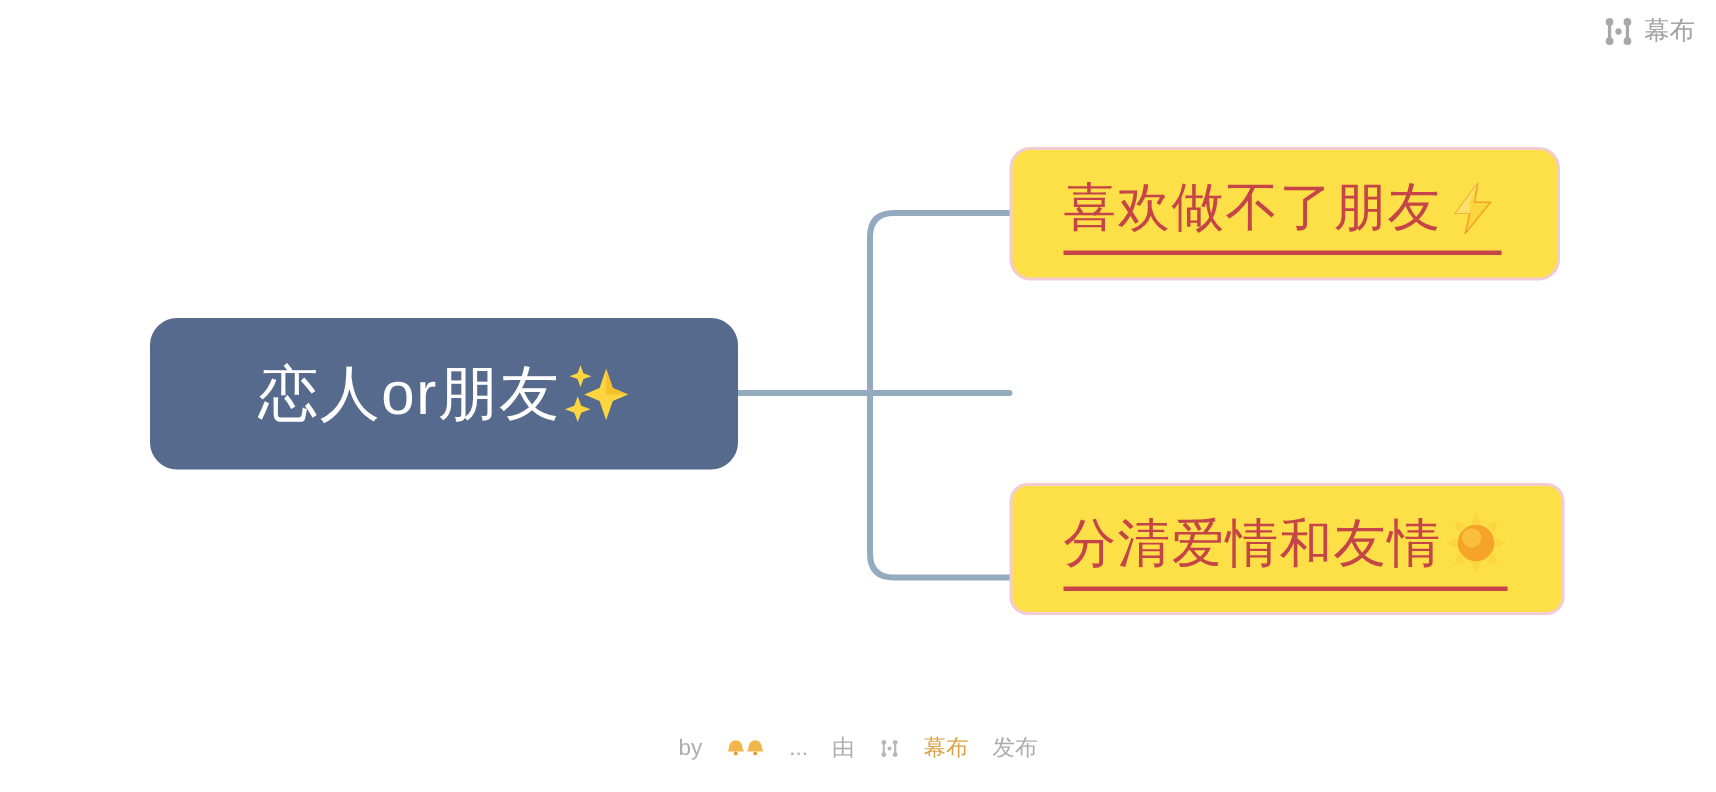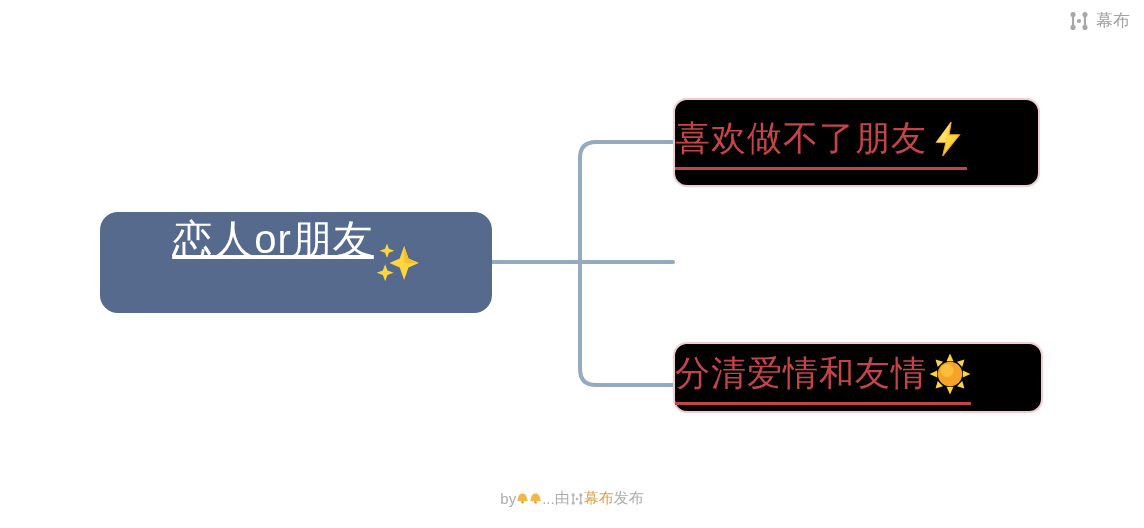--- a/index.html
+++ b/index.html
@@ -6,47 +6,46 @@
   .canvas{
     position:relative;width:1144px;height:528px;background:#ffffff;
     font-family:"Liberation Sans","DejaVu Sans",sans-serif;overflow:hidden;
   }
   .connectors{position:absolute;left:0;top:0;width:1144px;height:528px;}
   .connectors path{fill:none;stroke:#94aabf;stroke-width:4;stroke-linecap:round;}
 
   .root-node{
     position:absolute;left:100px;top:212px;width:392px;height:101px;
     background:#556a8c;border-radius:18px;
-    display:flex;justify-content:center;gap:2px;
+    display:flex;align-items:center;justify-content:center;gap:2px;
     color:#ffffff;font-size:40px;font-weight:500;letter-spacing:1px;
     cursor:pointer;
-    text-decoration:underline;
   }
   .branch{
-    position:absolute;left:673px;background:#000000;border:2px solid #f3ccd3;
+    position:absolute;left:673px;background:#fde047;border:2px solid #f3ccd3;
     border-radius:14px;display:flex;align-items:center;
-    box-sizing:border-box;cursor:pointer;
+    padding-left:34px;box-sizing:border-box;cursor:pointer;
   }
   .branch-1{top:98px;width:367px;height:89px;}
   .branch-2{top:220px;width:262px;height:85px;}
-  .branch-3{top:342px;width:370px;height:71px;}
+  .branch-3{top:322px;width:370px;height:88px;border-radius:12px;}
   .branch-content{
     display:inline-flex;align-items:center;gap:2px;
     color:#c54448;font-size:35px;font-weight:500;letter-spacing:1px;
     border-bottom:3px solid #c54448;padding-bottom:5px;
   }
   .emoji-icon{display:inline-flex;align-items:center;line-height:0;}
 
   .brand-corner{
     position:absolute;top:9px;right:14px;display:flex;align-items:center;gap:6px;
     color:#a3a3a3;font-size:17px;cursor:pointer;
   }
   .footer{
     position:absolute;left:0;right:0;top:489px;
-    display:flex;align-items:center;justify-content:center;gap:0;
+    display:flex;align-items:center;justify-content:center;gap:16px;
     color:#adadad;font-size:15px;
   }
   .footer .brand-name{color:#dca34a;cursor:pointer;}
   .footer .mark{opacity:.9;}
 </style>
 </head>
 <body>
 
 <div class="canvas">
 

